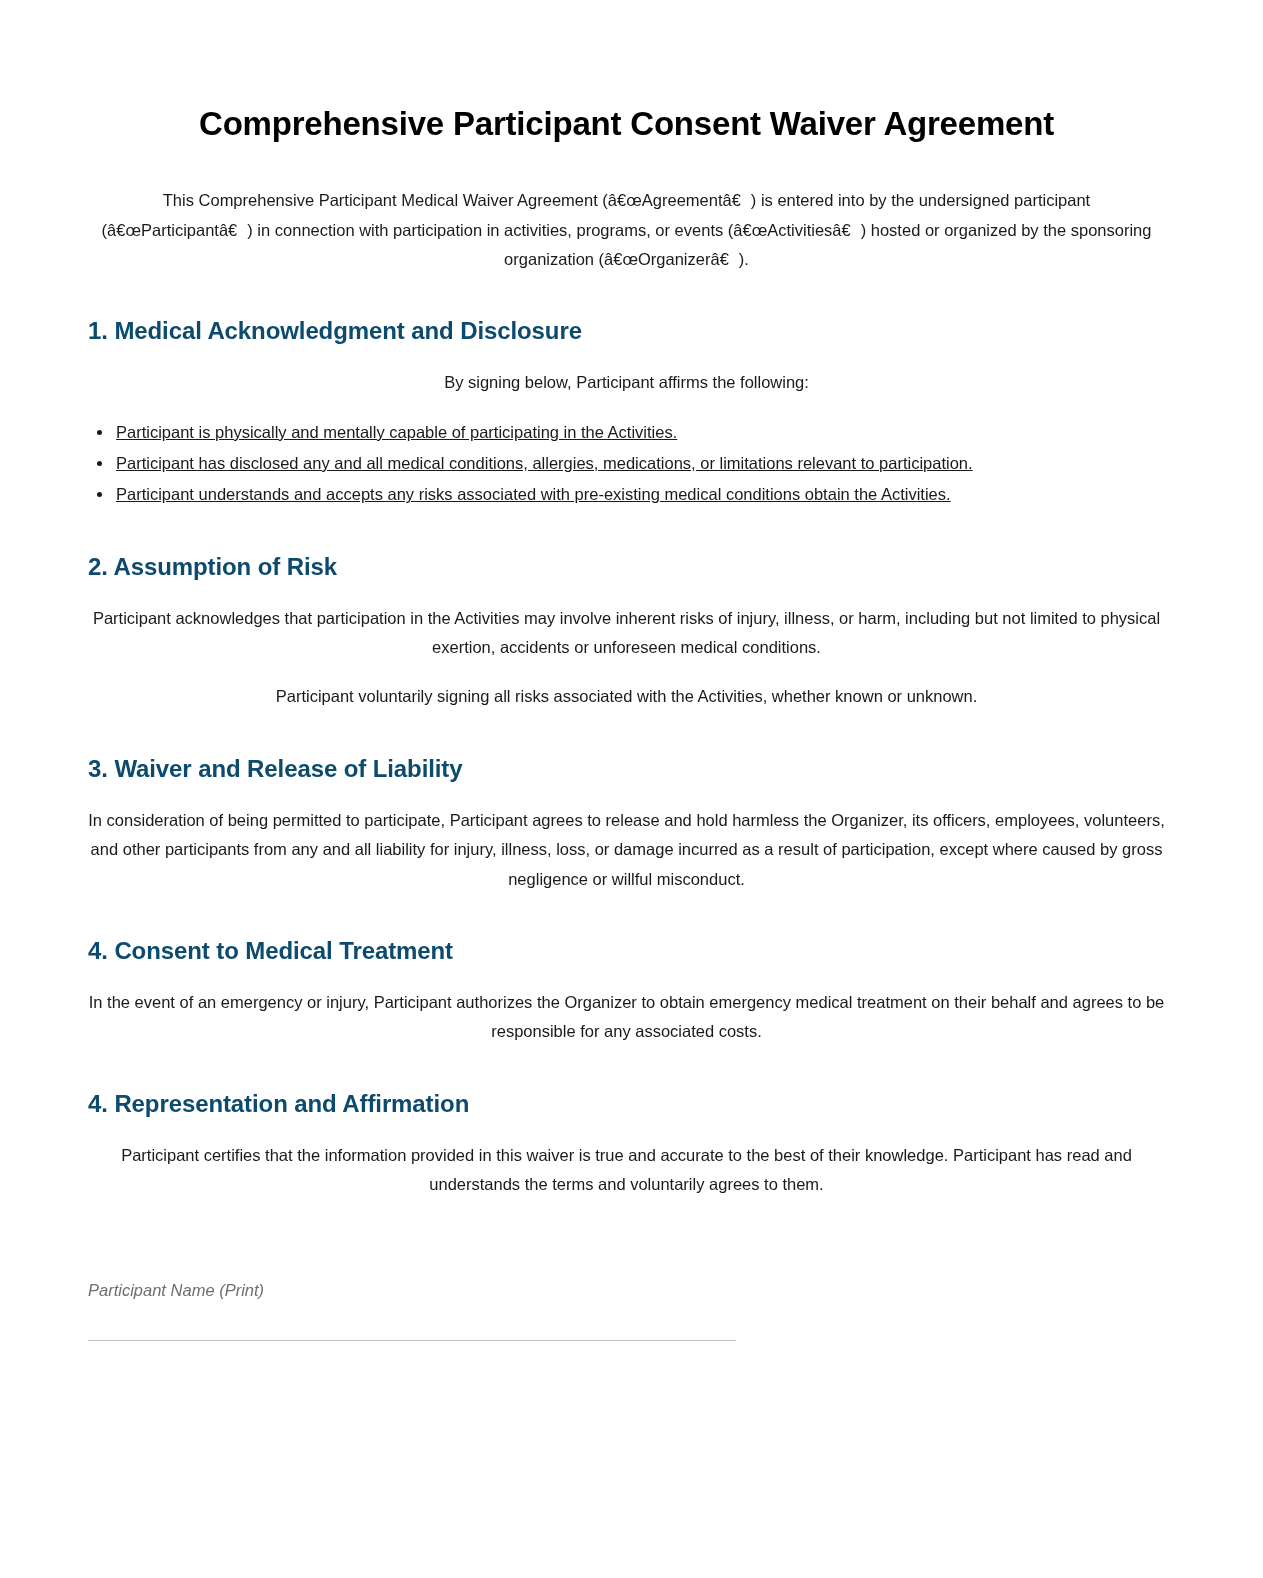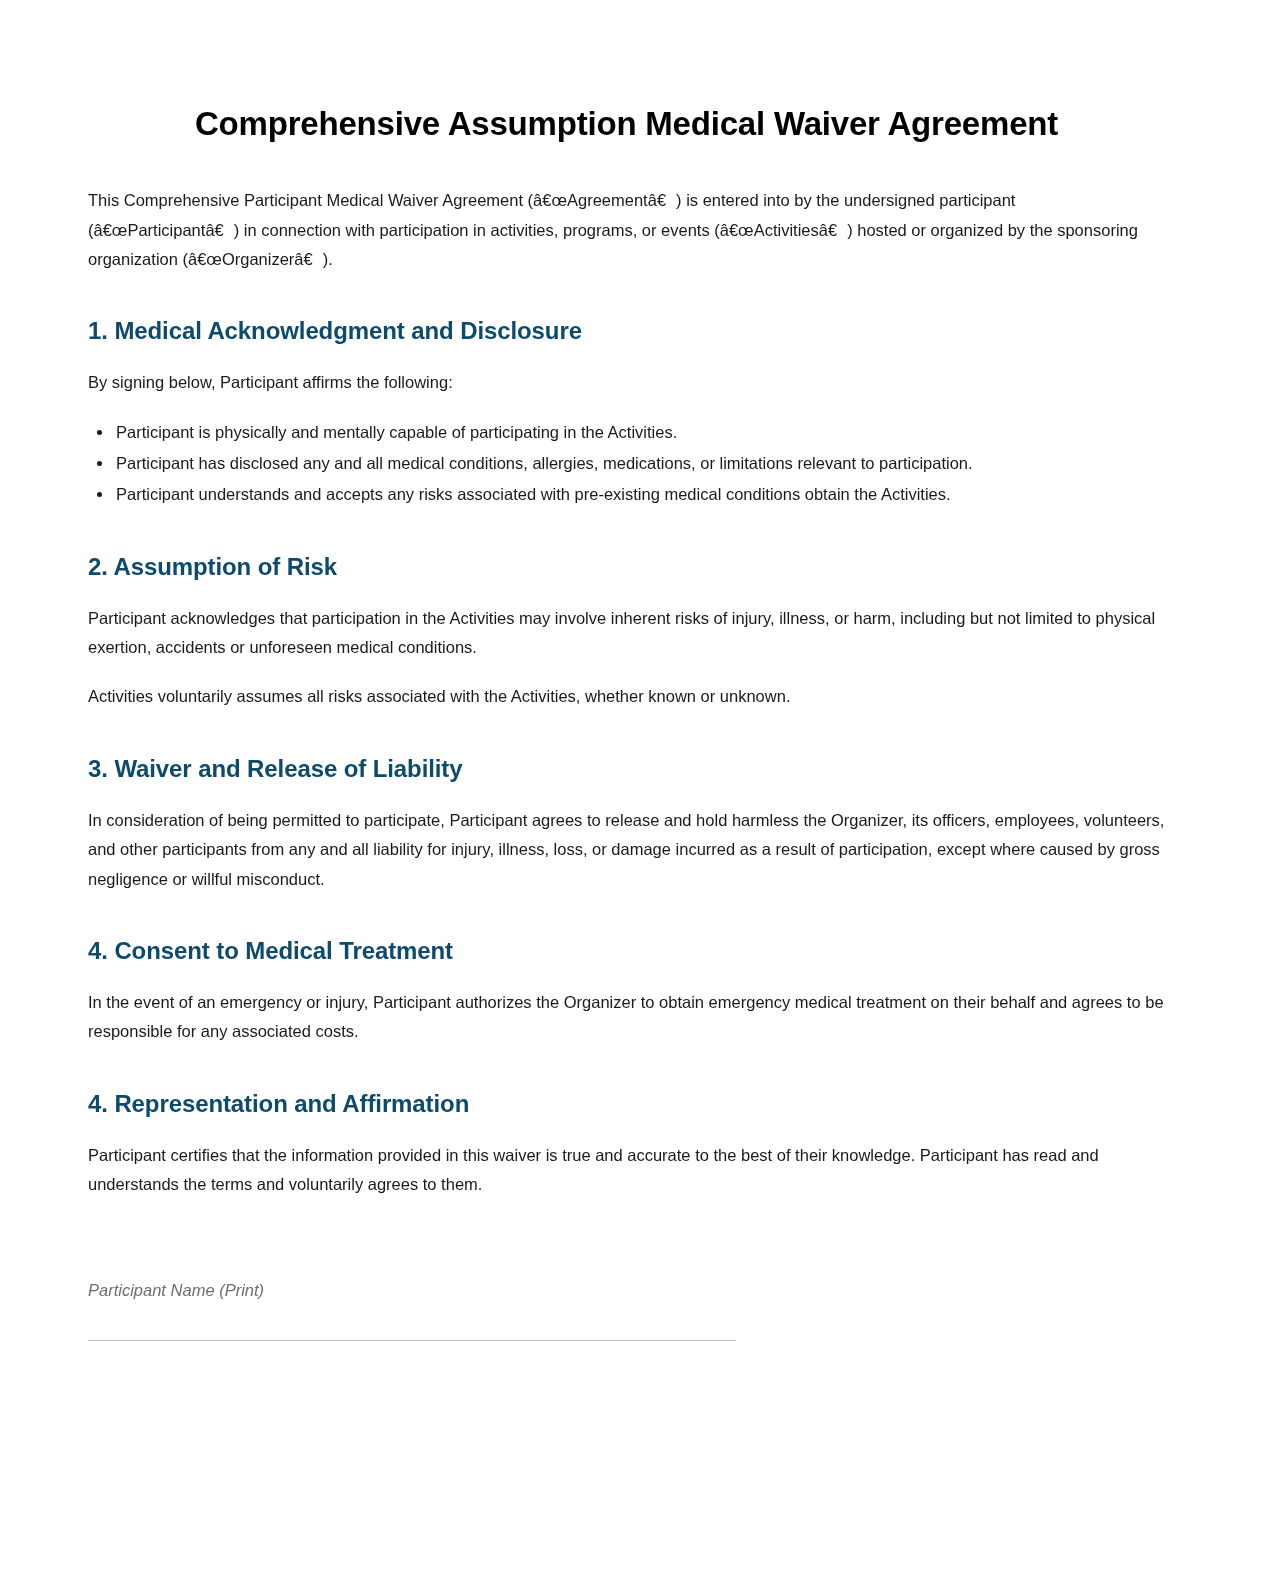--- a/index.html
+++ b/index.html
@@ -45,29 +45,30 @@
     margin: 42px 0 22px 0;
     line-height: 1.25;
     letter-spacing: -0.1px;
     color: #0c4a6e;
   }
   p.para {
     font-size: 16.5px;
     line-height: 1.78;
     margin: 0 0 20px 0;
     color: #1a1a1a;
-    text-align: left;
+    text-align: center;
   }
   p.para:last-child {
     margin-bottom: 0;
   }
   ul.bullets {
     margin: 0 0 4px 0;
     padding-left: 26px;
     list-style-type: disc;
+    text-decoration: underline;
   }
   ul.bullets li {
     font-size: 16.5px;
     line-height: 1.78;
     margin: 0 0 2px 0;
     color: #1a1a1a;
     padding-left: 2px;
   }
   .sig-block {
     margin-top: 78px;
@@ -93,35 +94,35 @@
   .spacer-bottom {
     height: 290px;
   }
 </style>
 </head>
 <body>
 
 <div class="page">
   <div class="doc-body">
 
-    <h1 class="doc-title">Comprehensive Assumption Medical Waiver Agreement</h1>
+    <h1 class="doc-title">Comprehensive Participant Consent Waiver Agreement</h1>
 
     <p class="para">This Comprehensive Participant Medical Waiver Agreement (â€œAgreementâ€) is entered into by the undersigned participant (â€œParticipantâ€) in connection with participation in activities, programs, or events (â€œActivitiesâ€) hosted or organized by the sponsoring organization (â€œOrganizerâ€).</p>
 
     <h2 class="section-heading">1. Medical Acknowledgment and Disclosure</h2>
     <p class="para">By signing below, Participant affirms the following:</p>
     <ul class="bullets">
       <li>Participant is physically and mentally capable of participating in the Activities.</li>
       <li>Participant has disclosed any and all medical conditions, allergies, medications, or limitations relevant to participation.</li>
       <li>Participant understands and accepts any risks associated with pre-existing medical conditions obtain the Activities.</li>
     </ul>
 
     <h2 class="section-heading">2. Assumption of Risk</h2>
     <p class="para">Participant acknowledges that participation in the Activities may involve inherent risks of injury, illness, or harm, including but not limited to physical exertion, accidents or unforeseen medical conditions.</p>
-    <p class="para">Activities voluntarily assumes all risks associated with the Activities, whether known or unknown.</p>
+    <p class="para">Participant voluntarily signing all risks associated with the Activities, whether known or unknown.</p>
 
     <h2 class="section-heading">3. Waiver and Release of Liability</h2>
     <p class="para">In consideration of being permitted to participate, Participant agrees to release and hold harmless the Organizer, its officers, employees, volunteers, and other participants from any and all liability for injury, illness, loss, or damage incurred as a result of participation, except where caused by gross negligence or willful misconduct.</p>
 
     <h2 class="section-heading">4. Consent to Medical Treatment</h2>
     <p class="para">In the event of an emergency or injury, Participant authorizes the Organizer to obtain emergency medical treatment on their behalf and agrees to be responsible for any associated costs.</p>
 
     <h2 class="section-heading">4. Representation and Affirmation</h2>
     <p class="para">Participant certifies that the information provided in this waiver is true and accurate to the best of their knowledge. Participant has read and understands the terms and voluntarily agrees to them.</p>
 

